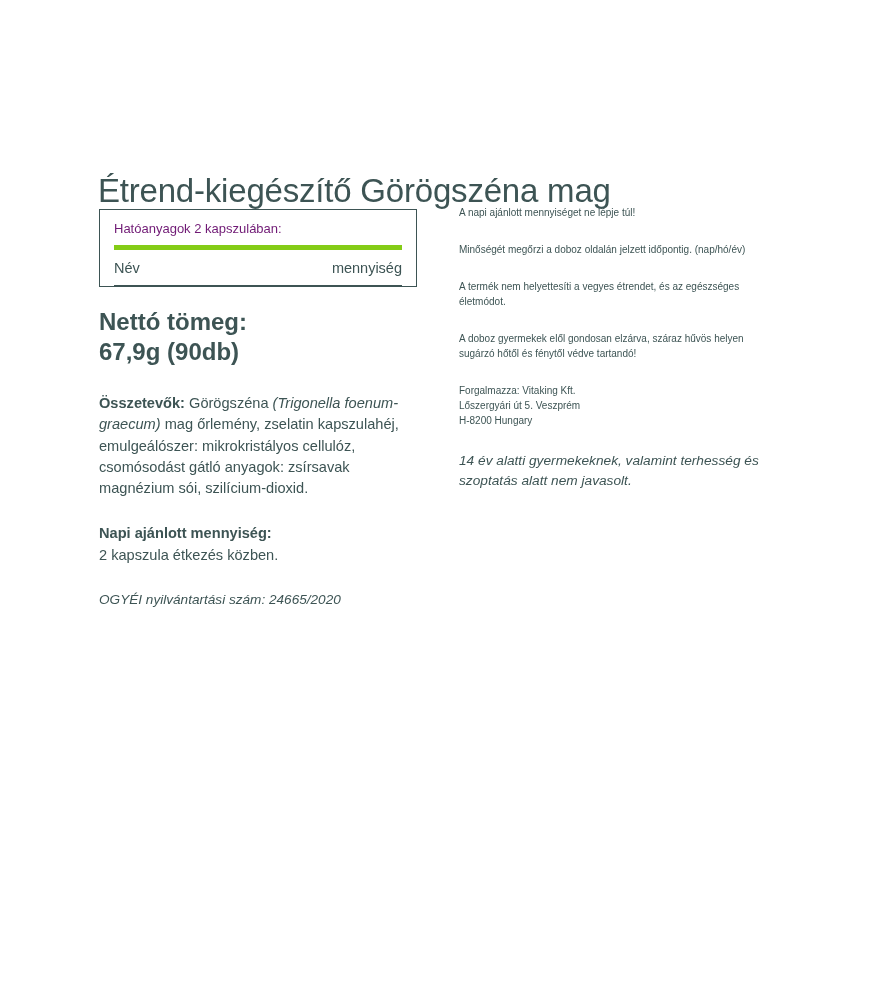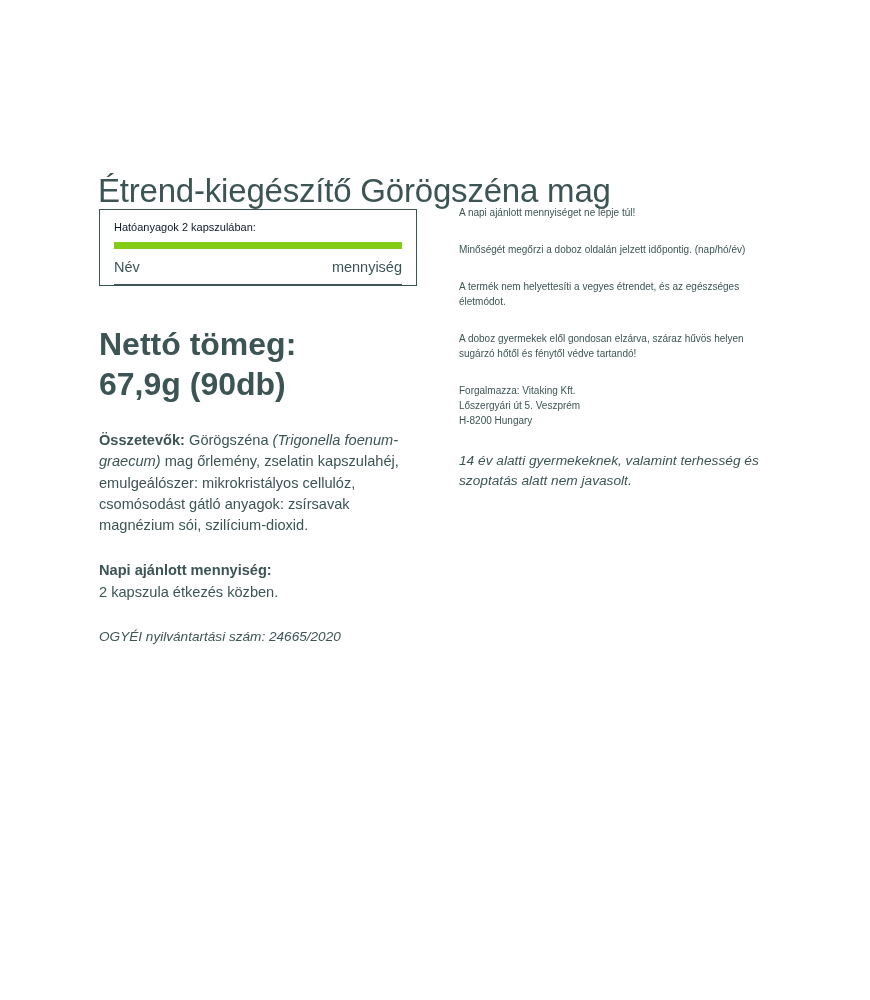--- a/index.html
+++ b/index.html
@@ -37,42 +37,42 @@
     top: 209px;
     width: 318px;
   }
   .facts-box {
     border: 1px solid #3d5454;
     box-sizing: border-box;
     width: 318px;
     padding: 0 14px;
   }
   .facts-heading {
-    font-size: 11px;
+    font-size: 13px;
     padding: 11px 0 9px 0;
-    border-bottom: 7px solid #84cc16;
-    color: #0f172a;
+    border-bottom: 5px solid #84cc16;
+    color: #701a75;
   }
   .facts-row {
     display: flex;
     justify-content: space-between;
     align-items: baseline;
     font-size: 14.5px;
     padding: 10px 0 9px 0;
   }
   .facts-row.head {
     border-bottom: 1px solid #3d5454;
     gap: 12px;
   }
   .facts-row .rcell-right {
     text-align: right;
   }
   .netto {
-    margin-top: 38px;
-    font-size: 32px;
+    margin-top: 20px;
+    font-size: 24px;
     font-weight: bold;
     line-height: 1.25;
     color: #3d5454;
   }
   .netto .line2 {
     display: block;
   }
   .block {
     margin-top: 26px;
     font-size: 14.6px;

